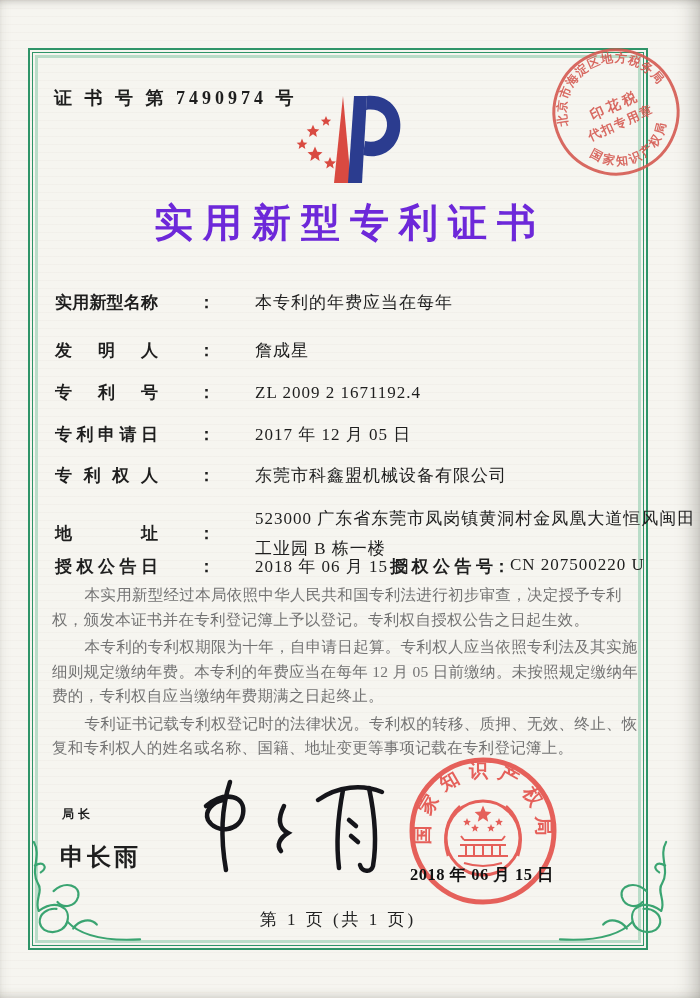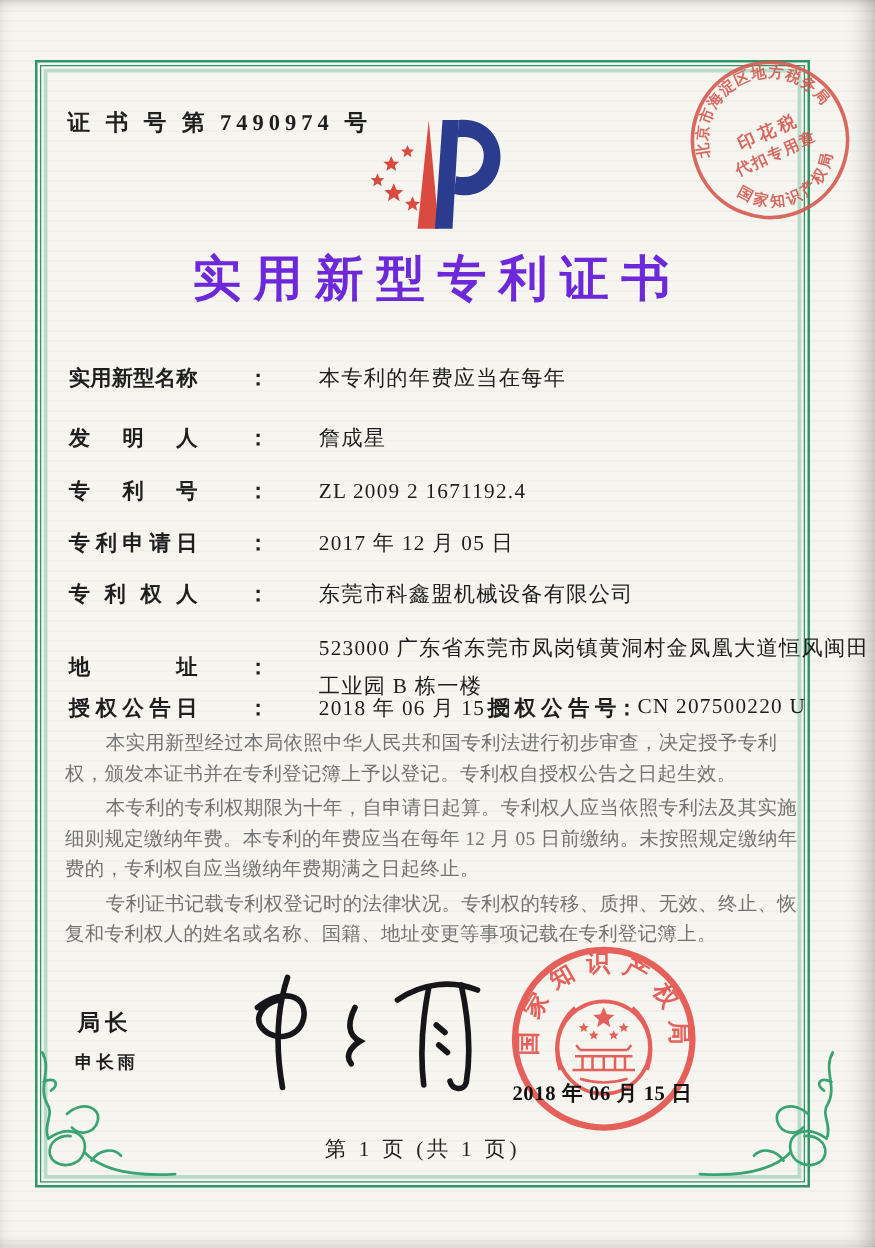--- a/index.html
+++ b/index.html
@@ -27,22 +27,22 @@
   .frow{position:absolute;left:55px;display:flex;align-items:center;font-size:17px;gap:40px;}
   .flabel{display:inline-block;width:103px;text-align:justify;text-align-last:justify;font-weight:600;flex:none;}
   .fcolon{font-weight:600;flex:none;}
   .fvalue{letter-spacing:1px;font-weight:500;}
   .fvalue .line2{margin-top:7px;}
   .r1{top:291px}.r2{top:339px}.r3{top:381px}.r4{top:423px}.r5{top:464px}.r6{top:507px}.r7{top:555px;width:593px;}
   .r7 .group2{position:absolute;left:335px;top:0;display:flex;}
   .paras{position:absolute;left:52px;top:583px;width:598px;}
   .paras p{margin:0 0 3px;font-size:15.5px;line-height:24.5px;text-indent:2.1em;
         letter-spacing:.3px;color:#737373;font-weight:500;}
-  .signer-title{position:absolute;left:62px;top:806px;font-size:18px;font-weight:700;letter-spacing:4px;font-family:Liberation Mono, monospace;}
-  .signer-name{position:absolute;left:60px;top:841px;font-size:14px;font-weight:700;letter-spacing:3px;}
+  .signer-title{position:absolute;left:62px;top:806px;font-size:12px;font-weight:700;letter-spacing:4px;font-family:Liberation Mono, monospace;}
+  .signer-name{position:absolute;left:60px;top:841px;font-size:24px;font-weight:700;letter-spacing:3px;}
   .signature{position:absolute;left:192px;top:776px;}
   .seal{position:absolute;left:406px;top:754px;opacity:.92;}
   .seal-date{position:absolute;left:398px;top:864px;width:168px;text-align:center;
         font-size:16.5px;font-weight:600;letter-spacing:.5px;color:#121212;}
   .footer{position:absolute;left:28px;top:908px;width:620px;text-align:center;
         font-size:17px;letter-spacing:3px;color:#222;}
   .green-stroke{stroke:#3aa471;fill:none;stroke-width:2.2;stroke-linecap:round;}
 </style>
 </head>
 <body>

